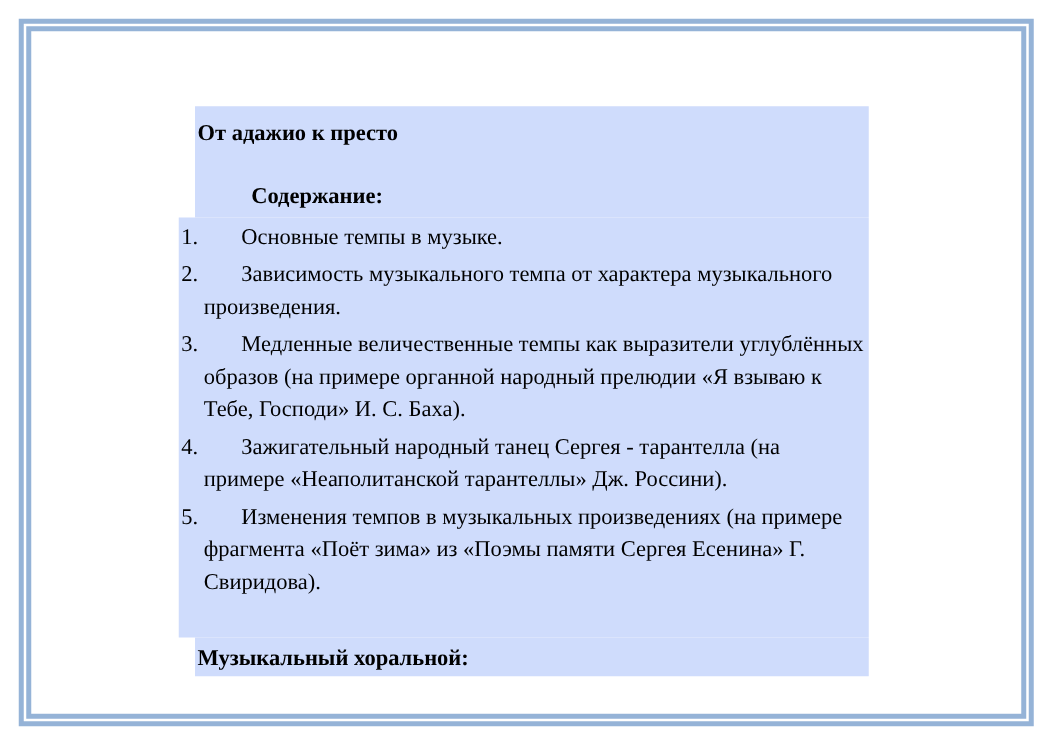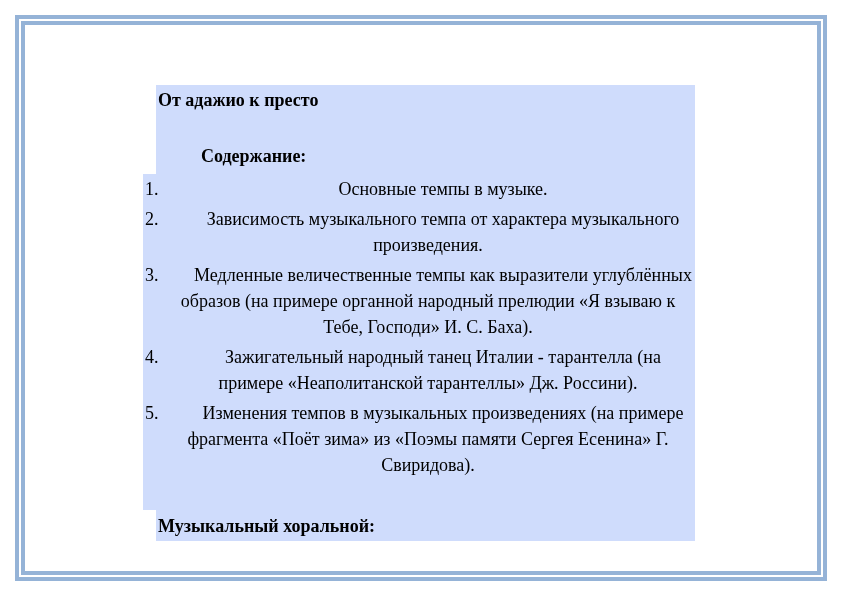--- a/index.html
+++ b/index.html
@@ -13,29 +13,29 @@
   }
   .frame-inner {
     position: absolute; left: 21px; top: 21px; width: 800px; height: 554px;
     box-sizing: border-box; border: 4px solid #95b3d7;
   }
   .block { position: absolute; background: #cfdcfc; }
   .hdr { left: 156px; top: 85px; width: 539px; height: 89px; }
   .list { left: 143px; top: 174px; width: 552px; height: 336px; }
   .foot { left: 156px; top: 510px; width: 539px; height: 31px; }
   .title {
-    position: absolute; left: 158px; top: 89px; font-weight: bold; font-size: 18px; line-height: 22px;
+    position: absolute; left: 158px; top: 95px; font-weight: bold; font-size: 18px; line-height: 22px;
   }
   .subtitle {
     position: absolute; left: 158px; top: 145px; font-weight: bold; font-size: 18px; line-height: 22px; margin-left: 43px;
   }
   .items { position: absolute; left: 145px; top: 176px; width: 548px; font-size: 18px; }
   .item { position: relative; line-height: 26px; margin-bottom: 4px; padding-left: 18px; }
   .item .num { position: absolute; left: 0; top: 0; }
-  .item .text { display: block; text-indent: 30px; text-align: center; }
+  .item .text { display: block; text-indent: 30px; }
   .music {
     position: absolute; left: 158px; top: 515px; font-weight: bold; font-size: 18px; line-height: 22px;
   }
 </style>
 </head>
 <body>
 
 <div class="frame-outer"></div>
 <div class="frame-inner"></div>
 
@@ -54,21 +54,21 @@
   <div class="item">
     <span class="num">2.</span>
     <span class="text">Зависимость музыкального темпа от характера музыкального произведения.</span>
   </div>
   <div class="item">
     <span class="num">3.</span>
     <span class="text">Медленные величественные темпы как выразители углублённых образов (на примере органной народный прелюдии «Я взываю к Тебе, Господи» И. С. Баха).</span>
   </div>
   <div class="item">
     <span class="num">4.</span>
-    <span class="text">Зажигательный народный танец Италии - тарантелла (на примере «Неаполитанской тарантеллы» Дж. Россини).</span>
+    <span class="text">Зажигательный народный танец Сергея - тарантелла (на примере «Неаполитанской тарантеллы» Дж. Россини).</span>
   </div>
   <div class="item">
     <span class="num">5.</span>
     <span class="text">Изменения темпов в музыкальных произведениях (на примере фрагмента «Поёт зима» из «Поэмы памяти Сергея Есенина» Г. Свиридова).</span>
   </div>
 </div>
 
 <div class="music">Музыкальный хоральной:</div>
 
 </body></html>

